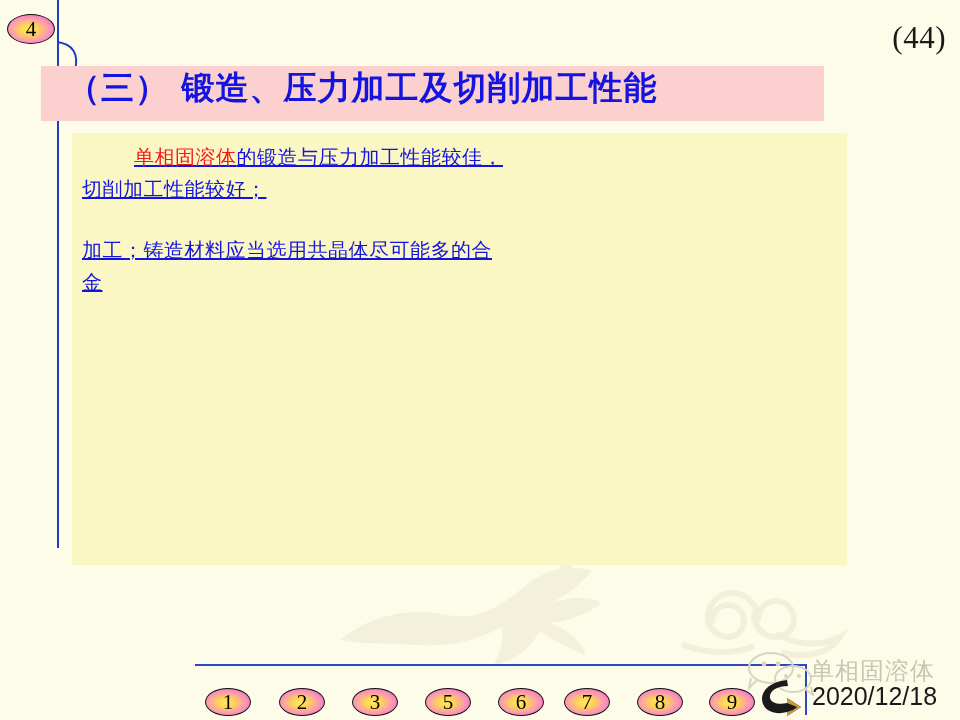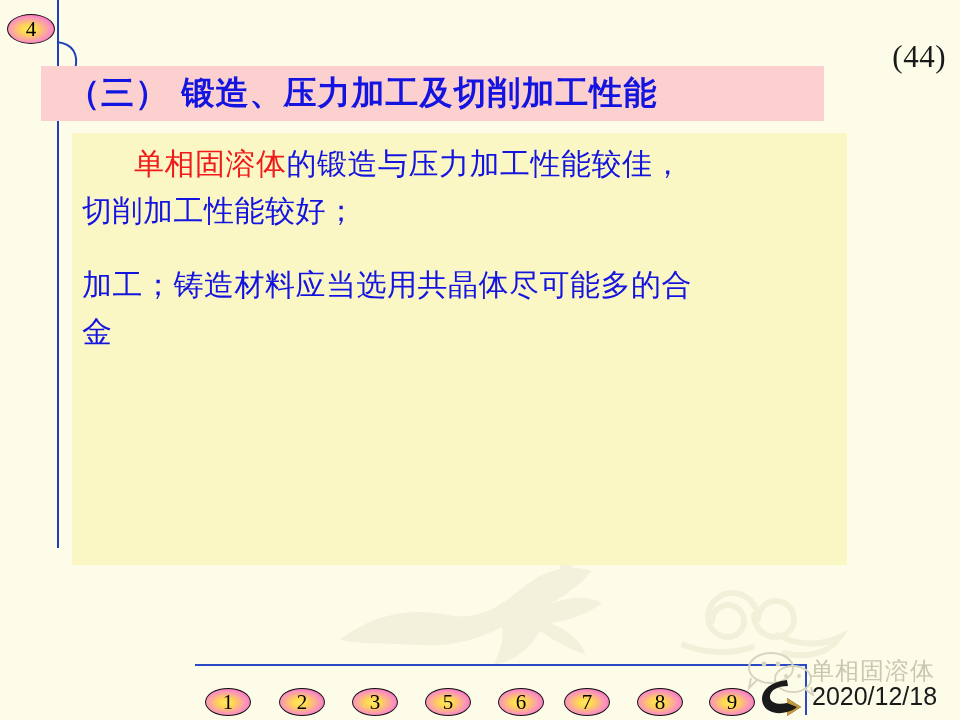--- a/index.html
+++ b/index.html
@@ -26,49 +26,50 @@
     box-sizing:border-box;line-height:1;
   }
   #slide-badge{left:7px;top:14px;width:48px;height:30px;font-size:21px;}
 
   
   .v-rule{position:absolute;left:57px;top:0;width:2px;height:548px;background:#1f3fbf;}
   .hook{position:absolute;left:55px;top:40px;width:26px;height:32px;}
 
   
   #page-number{
-    position:absolute;right:14px;top:39px;
+    position:absolute;right:14px;top:20px;
     font-size:31px;color:#1a1a1a;letter-spacing:.5px;
     font-family:"Liberation Serif","DejaVu Serif",serif;
   }
 
   
   #title-band{
     position:absolute;left:41px;top:66px;width:783px;height:55px;
     background:#fbd0cf;
-    display:flex;align-items:center;
+    display:flex;align-items:flex-start;
   }
   #title-text{
     color:#1414e0;font-weight:bold;font-size:33px;
     padding-left:26px;letter-spacing:1px;white-space:nowrap;
     font-family:"DejaVu Sans","Liberation Sans",sans-serif;
   }
 
   
   #content-box{
     position:absolute;left:72px;top:133px;width:775px;height:432px;
     background:#fbf7c4;
     box-sizing:border-box;
     padding:10px 14px 0 10px;
   }
   .para{
-    color:#1414e0;font-size:30px;line-height:1.42;
+    color:#1414e0;font-size:20px;line-height:1.42;
     font-family:"DejaVu Sans","Liberation Sans",sans-serif;
     margin:0 0 4px 0;
     letter-spacing:.5px;
+    text-decoration:underline;
   }
   .para.indent{text-indent:52px;}
   .hl{color:#ef1a1a;}
   .gap{height:14px;}
 
   
   #footer-rule{position:absolute;left:195px;top:664px;width:610px;height:2px;background:#2a49c4;}
   #footer-vrule{position:absolute;left:805px;top:664px;width:2px;height:51px;background:#2a49c4;}
 
   .nav-ellipse{width:46px;height:28px;font-size:21px;position:absolute;top:688px;}

